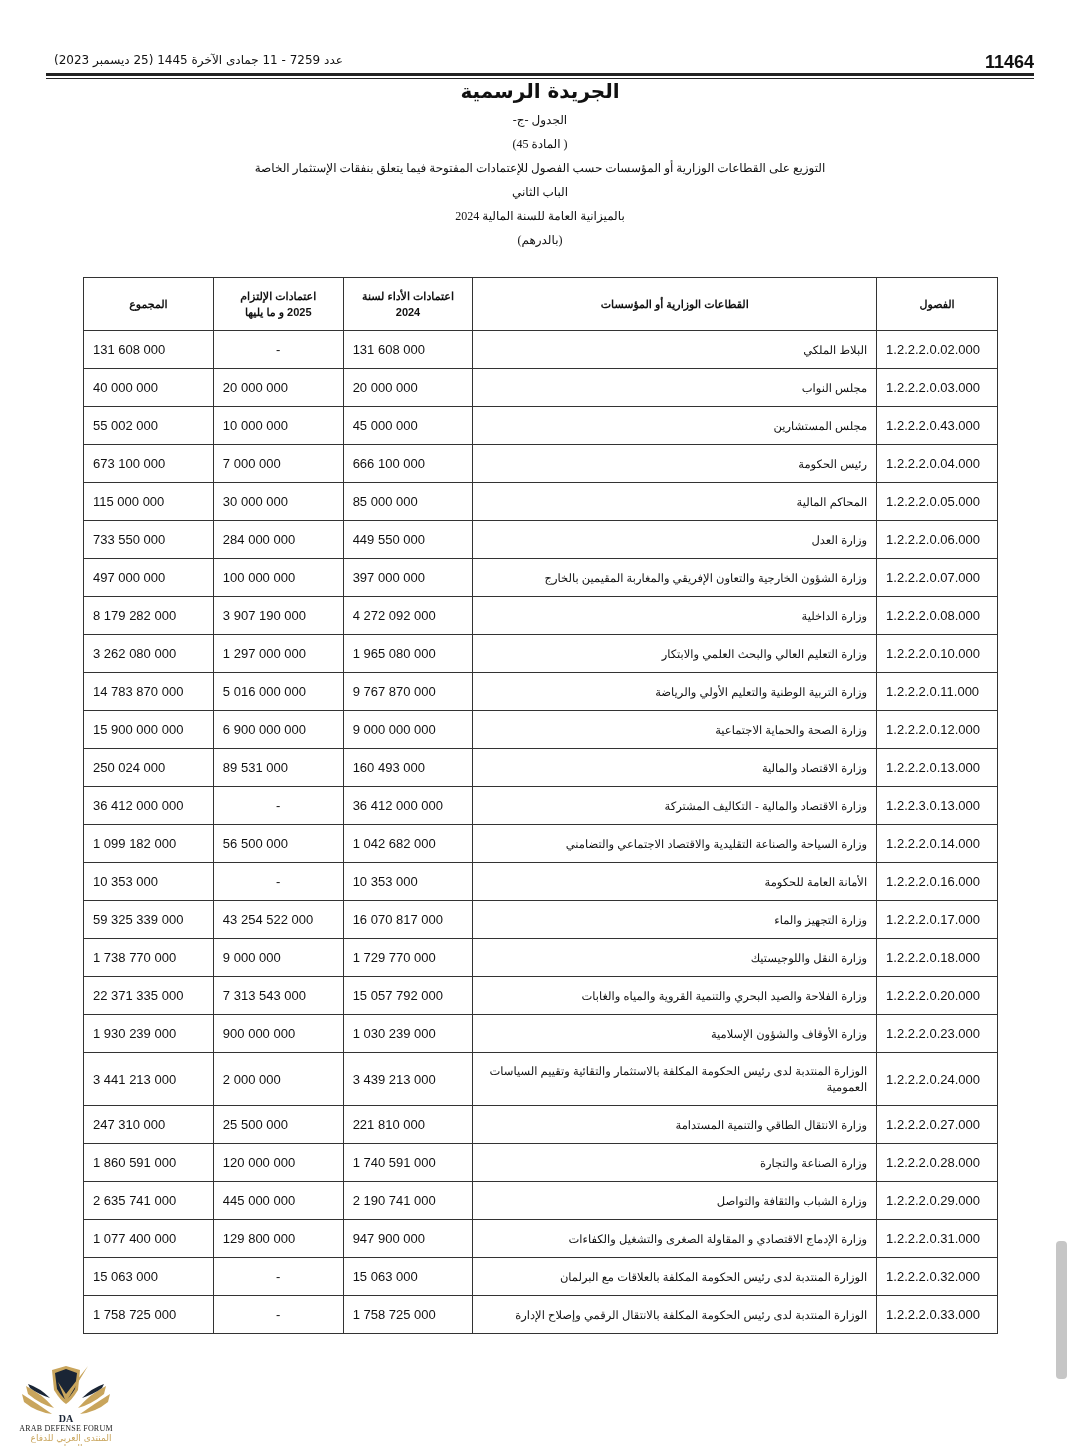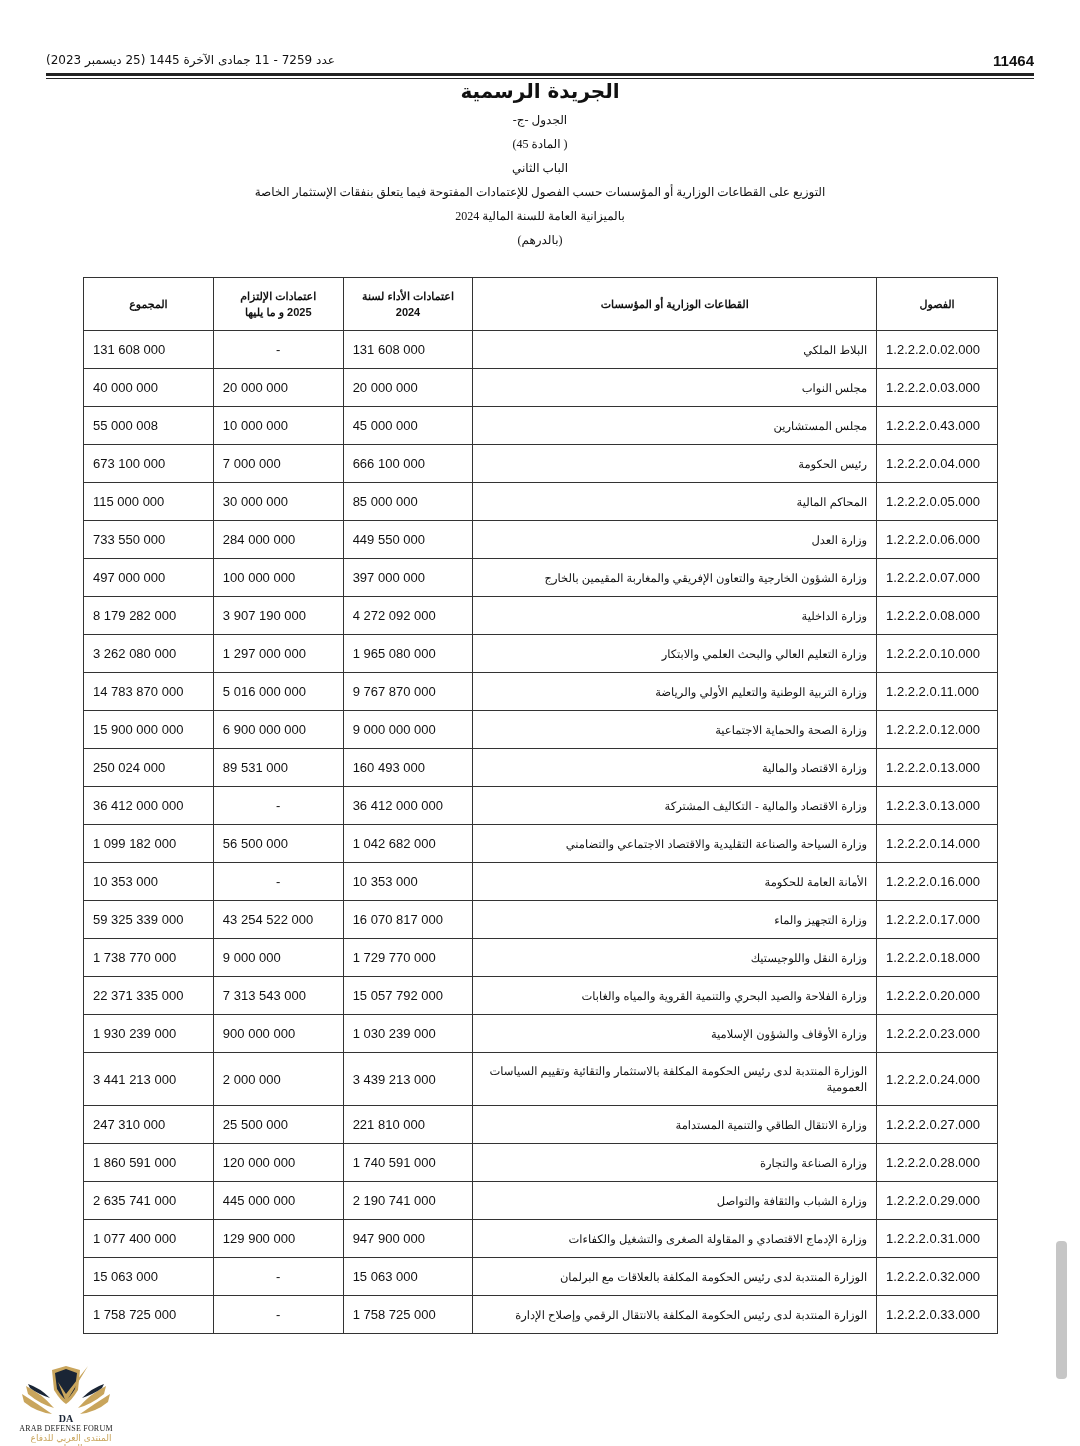--- a/index.html
+++ b/index.html
@@ -1,24 +1,24 @@
 <!DOCTYPE html>
 <html><head>
 <meta charset="utf-8">
 <style>
   html, body { margin: 0; padding: 0; background: #ffffff; }
   body { width: 1080px; height: 1446px; position: relative; overflow: hidden;
          font-family: "DejaVu Sans", "Liberation Sans", sans-serif; color: #111; }
   .header { position: absolute; left: 46px; right: 46px; top: 44px; height: 24px; }
-  .header .page-num { position: absolute; right: 0; top: 8px; font-size: 15px; font-weight: bold;
+  .header .page-num { position: absolute; right: 0; top: 8px; font-size: 18px; font-weight: bold;
                       font-family: "Liberation Sans", sans-serif; }
   .header .gazette-title { position: absolute; left: 0; right: 0; top: 0; text-align: center;
                            font-size: 20px; font-weight: bold; direction: rtl;
                            font-family: "DejaVu Sans", sans-serif; margin-top: 35px; }
-  .header .issue { position: absolute; left: 0; top: 9px; font-size: 12px; direction: rtl;
+  .header .issue { position: absolute; left: 8px; top: 9px; font-size: 12px; direction: rtl;
                    font-family: "DejaVu Sans", sans-serif; }
   .rule-thick { position: absolute; left: 46px; right: 46px; top: 73px; height: 3px; background: #222; }
   .rule-thin  { position: absolute; left: 46px; right: 46px; top: 78px; height: 1px; background: #222; }
 
   .titles { position: absolute; left: 150px; right: 150px; top: 108px; text-align: center; direction: rtl;
             font-family: "Liberation Serif", "DejaVu Serif", serif; font-size: 12px; line-height: 24px; }
   .titles div { white-space: nowrap; }
 
   table.budget { position: absolute; left: 83px; top: 277px; width: 915px; border-collapse: collapse;
                  direction: rtl; font-family: "Liberation Sans", sans-serif; }
@@ -46,22 +46,22 @@
   <span class="page-num">11464</span>
   <div class="gazette-title">الجريدة الرسمية</div>
   <span class="issue">عدد 7259 - 11 جمادى الآخرة 1445 (25 ديسمبر 2023)</span>
 </div>
 <div class="rule-thick"></div>
 <div class="rule-thin"></div>
 
 <div class="titles">
   <div>الجدول -ج-</div>
   <div>( المادة 45)</div>
+  <div>التوزيع على القطاعات الوزارية أو المؤسسات حسب الفصول للإعتمادات المفتوحة فيما يتعلق بنفقات الإستثمار الخاصة</div>
   <div>الباب الثاني</div>
-  <div>التوزيع على القطاعات الوزارية أو المؤسسات حسب الفصول للإعتمادات المفتوحة فيما يتعلق بنفقات الإستثمار الخاصة</div>
   <div>بالميزانية العامة للسنة المالية 2024</div>
   <div>(بالدرهم)</div>
 </div>
 
 <table class="budget">
   <thead>
     <tr>
       <th>الفصول</th>
       <th>القطاعات الوزارية أو المؤسسات</th>
       <th>
@@ -88,21 +88,21 @@
         <td class="name">مجلس النواب</td>
         <td class="num">20 000 000</td>
         <td class="num">20 000 000</td>
         <td class="num">40 000 000</td>
       </tr>
       <tr>
         <td class="code">1.2.2.2.0.43.000</td>
         <td class="name">مجلس المستشارين</td>
         <td class="num">45 000 000</td>
         <td class="num">10 000 000</td>
-        <td class="num">55 000 008</td>
+        <td class="num">55 002 000</td>
       </tr>
       <tr>
         <td class="code">1.2.2.2.0.04.000</td>
         <td class="name">رئيس الحكومة</td>
         <td class="num">666 100 000</td>
         <td class="num">7 000 000</td>
         <td class="num">673 100 000</td>
       </tr>
       <tr>
         <td class="code">1.2.2.2.0.05.000</td>
@@ -234,21 +234,21 @@
         <td class="code">1.2.2.2.0.29.000</td>
         <td class="name">وزارة الشباب والثقافة والتواصل</td>
         <td class="num">2 190 741 000</td>
         <td class="num">445 000 000</td>
         <td class="num">2 635 741 000</td>
       </tr>
       <tr>
         <td class="code">1.2.2.2.0.31.000</td>
         <td class="name">وزارة الإدماج الاقتصادي و المقاولة الصغرى والتشغيل والكفاءات</td>
         <td class="num">947 900 000</td>
-        <td class="num">129 900 000</td>
+        <td class="num">129 800 000</td>
         <td class="num">1 077 400 000</td>
       </tr>
       <tr>
         <td class="code">1.2.2.2.0.32.000</td>
         <td class="name">الوزارة المنتدبة لدى رئيس الحكومة المكلفة بالعلاقات مع البرلمان</td>
         <td class="num">15 063 000</td>
         <td class="num dash">-</td>
         <td class="num">15 063 000</td>
       </tr>
       <tr>

